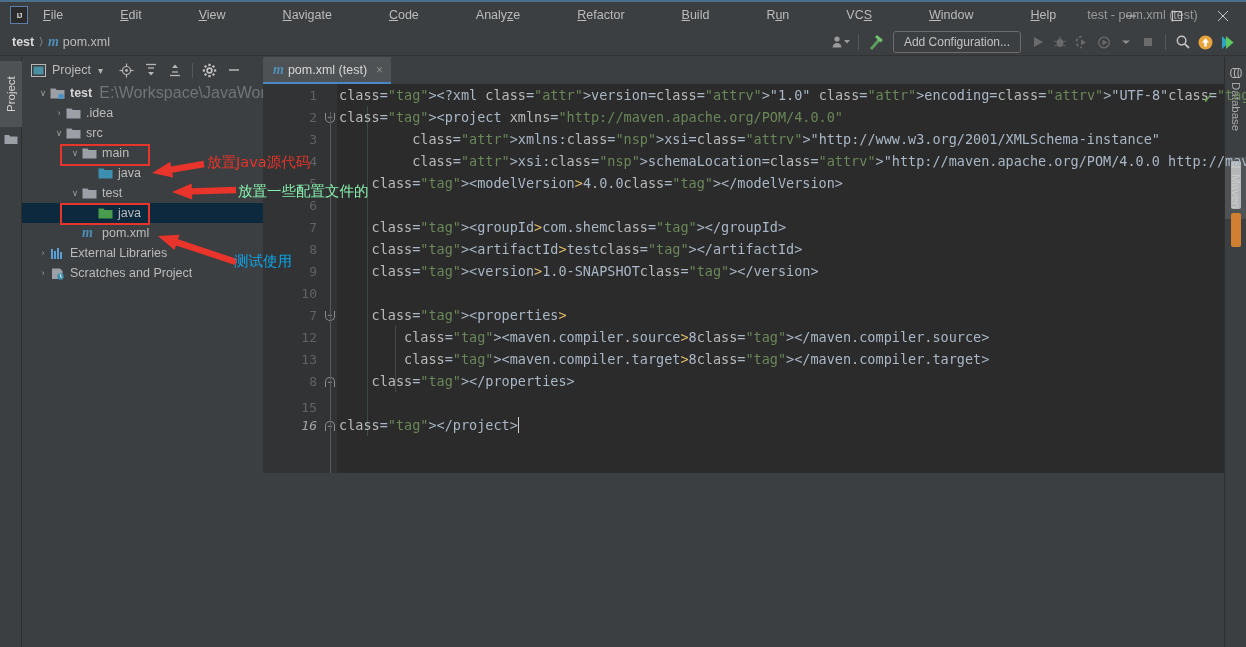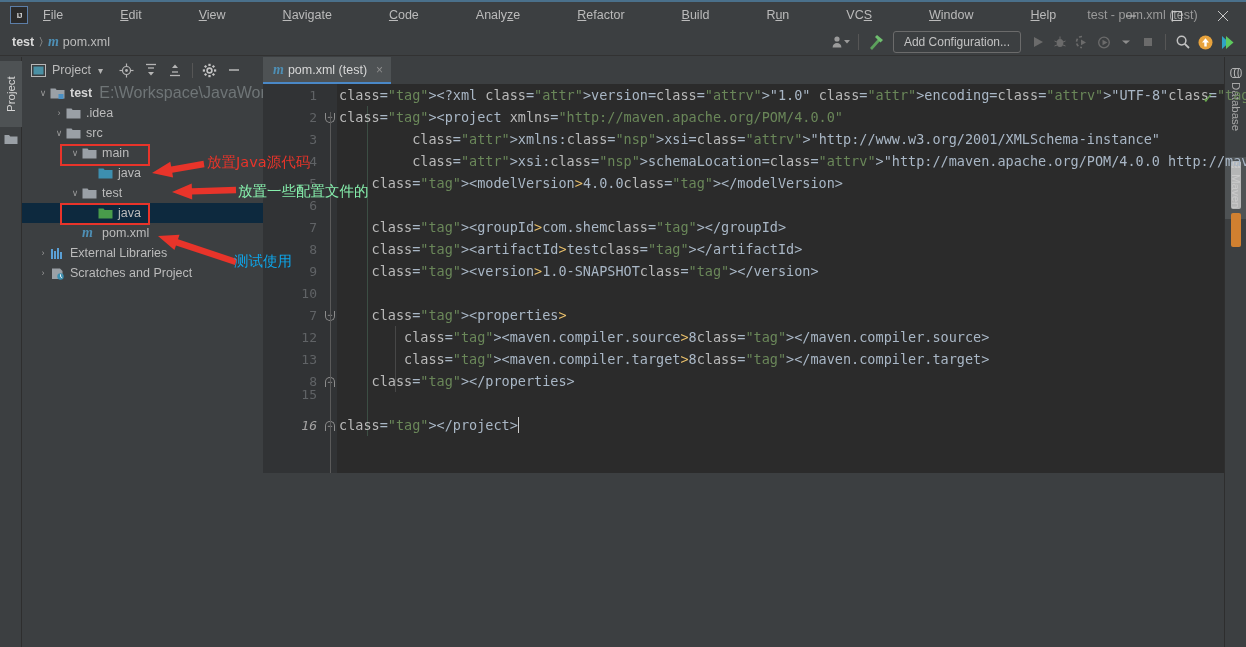--- a/index.html
+++ b/index.html
@@ -517,21 +517,21 @@
         <div class="lnum" style="top: 92px;">5</div>
         <div class="lnum" style="top: 114px;">6</div>
         <div class="lnum" style="top: 136px;">7</div>
         <div class="lnum" style="top: 158px;">8</div>
         <div class="lnum" style="top: 180px;">9</div>
         <div class="lnum" style="top: 202px;">10</div>
         <div class="lnum" style="top: 224px;">7</div>
         <div class="lnum" style="top: 246px;">12</div>
         <div class="lnum" style="top: 268px;">13</div>
         <div class="lnum" style="top: 290px;">8</div>
-        <div class="lnum" style="top: 303px;">15</div>
+        <div class="lnum" style="top: 316px;">15</div>
         <div class="lnum cur" style="top: 334px;">16</div>
       </div>
     <div id="foldcol">
         <div class="foldmark down" style="top: 29px;">−</div>
         <div class="foldmark down" style="top: 227px;">−</div>
         <div class="foldmark up" style="top: 293px;">−</div>
         <div class="foldmark up" style="top: 337px;">−</div>
         <div style="position: absolute; left: 6.5px; top: 28px; width: 1px; height: 390px; background: rgb(90, 90, 90);"></div>
       </div>
     <div id="codebg">

